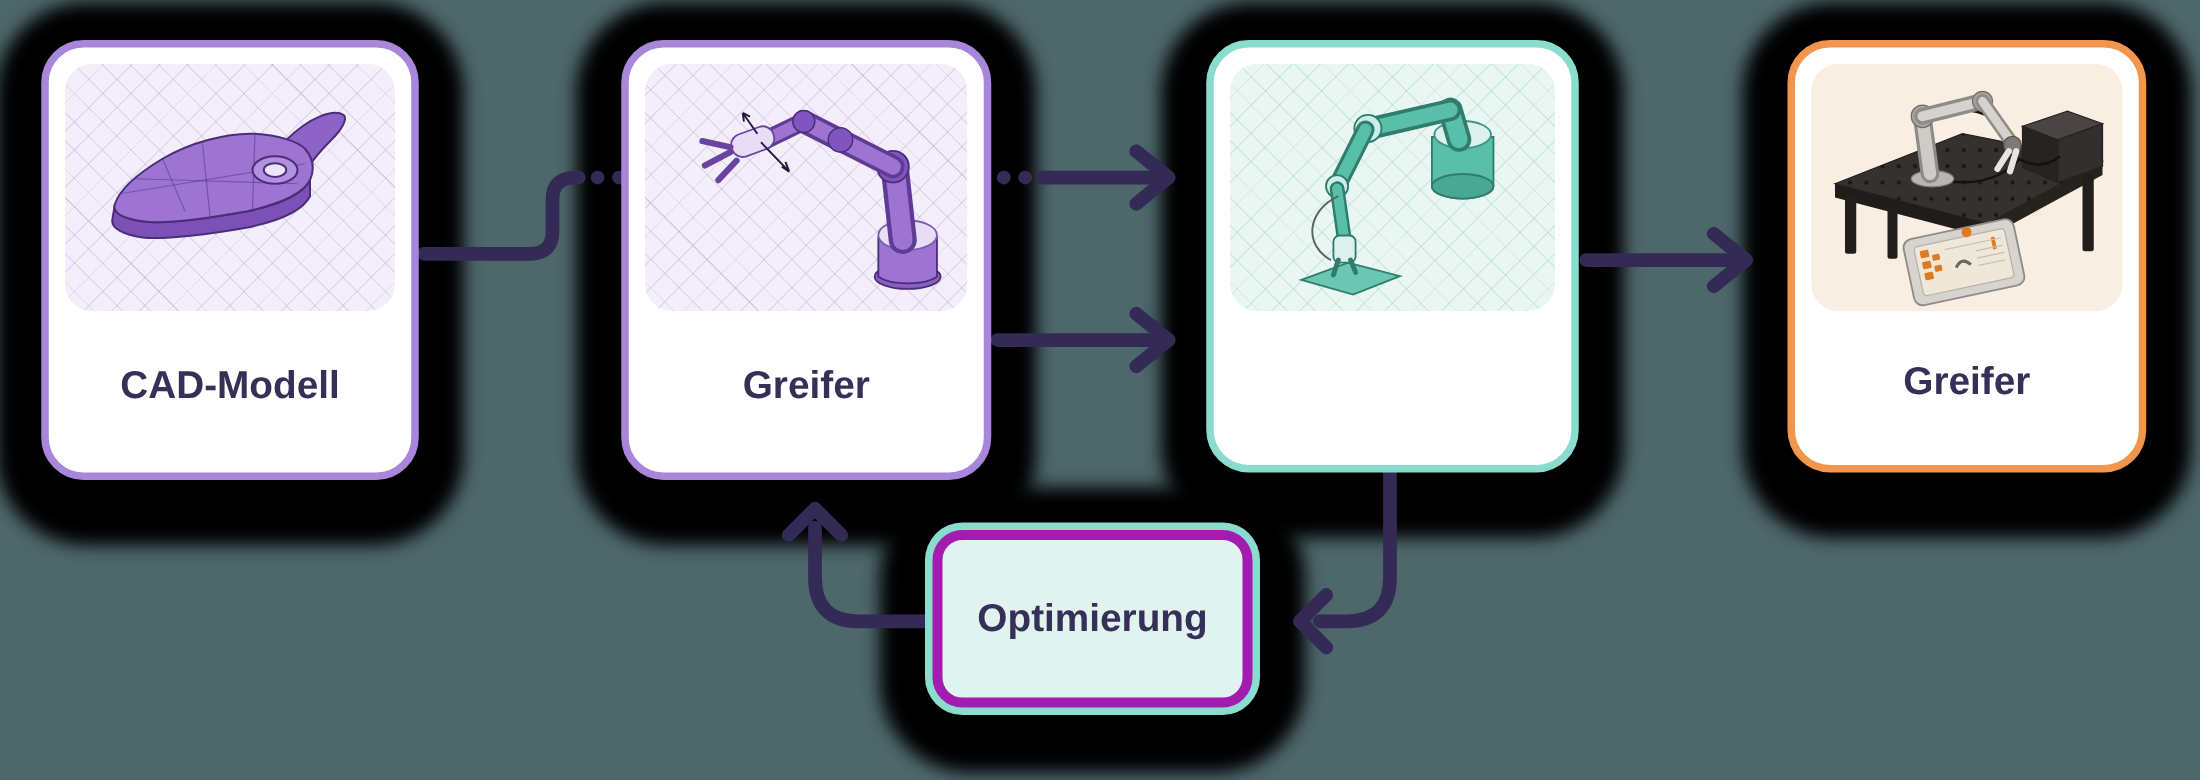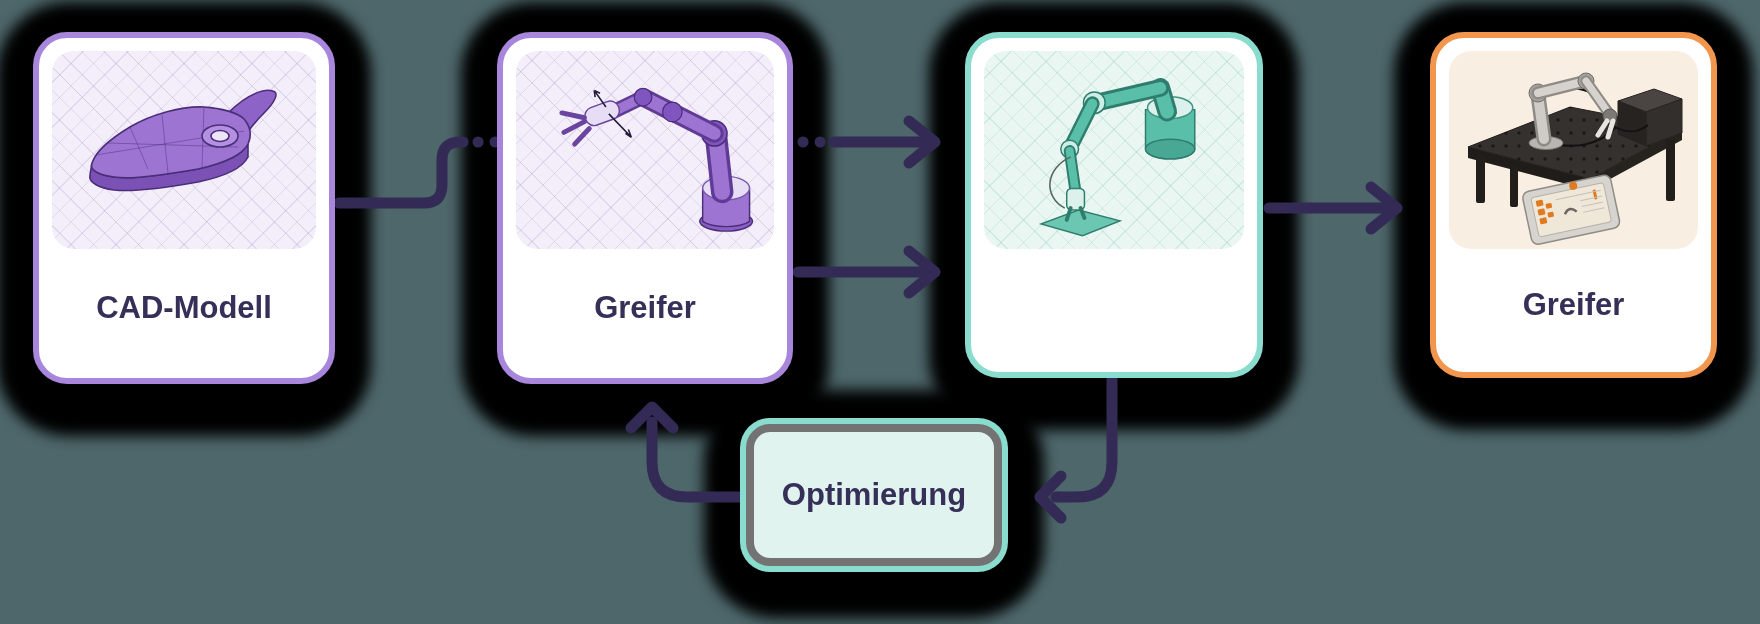--- a/index.html
+++ b/index.html
@@ -25,21 +25,21 @@
       repeating-linear-gradient(45deg, rgba(110,190,172,0.22) 0 1px, transparent 1px 16px),
       repeating-linear-gradient(-45deg, rgba(110,190,172,0.22) 0 1px, transparent 1px 16px);}
   .photo{background-color:#f9eee2;}
   .card-img svg{position:absolute;left:0;top:0;width:100%;height:100%;}
   .card-label{flex:1;display:flex;flex-direction:column;align-items:center;justify-content:center;
       font-size:31px;font-weight:700;line-height:47px;color:#363059;text-align:center;}
   
   .opt-box{position:absolute;left:740px;top:418px;width:268px;height:154px;z-index:3;
       box-sizing:border-box;background:#8adcce;border-radius:30px;padding:6px;}
   .opt-inner{box-sizing:border-box;width:100%;height:100%;border-radius:24px;
-      background:#e1f3ef;border:8px solid #737373;
+      background:#e1f3ef;border:8px solid #a21caf;
       display:flex;align-items:center;justify-content:center;
       font-size:31px;font-weight:700;color:#363059;}
 </style>
 </head>
 <body>
 
 <div class="stage">
 
   <div class="blob" style="left:-3px;top:2px;width:374px;height:434px"></div>
   <div class="blob" style="left:461px;top:2px;width:368px;height:434px"></div>

